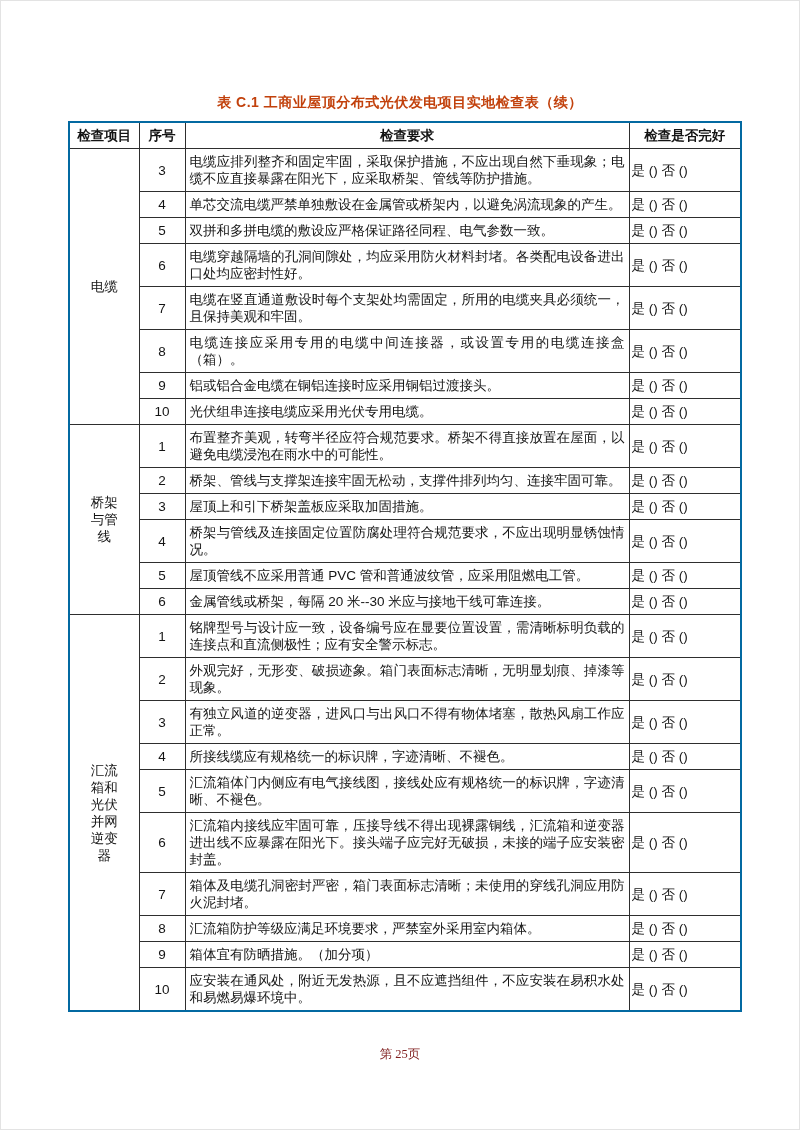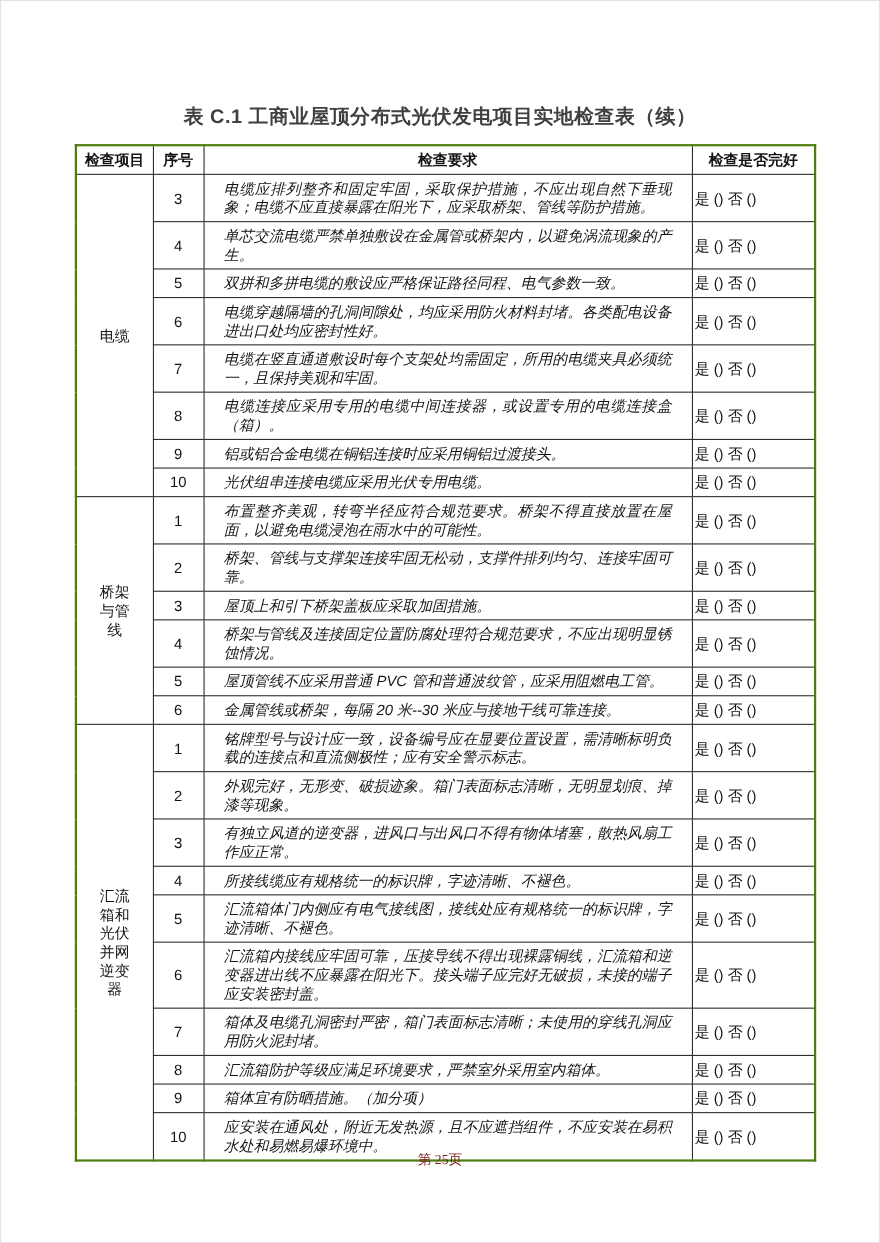--- a/index.html
+++ b/index.html
@@ -17,33 +17,33 @@
     outline: 1px solid #e3e3e3;
     outline-offset: -1px;
     overflow: hidden;
   }
   .doc-title {
     position: absolute;
     top: 94px;
     left: 0;
     width: 100%;
     text-align: center;
-    font-size: 18px;
+    font-size: 14px;
     font-weight: bold;
     letter-spacing: 0.5px;
-    color: #404040;
+    color: #c2410c;
   }
   table.check-table {
     position: absolute;
     left: 68px;
-    top: 131px;
+    top: 121px;
     width: 672px;
     border-collapse: collapse;
     table-layout: fixed;
-    border: 2px solid #4d7c0f;
+    border: 2px solid #0369a1;
   }
   .check-table col.c-item { width: 70px; }
   .check-table col.c-no   { width: 46px; }
   .check-table col.c-req  { width: 444px; }
   .check-table col.c-res  { width: 112px; }
   .check-table th, .check-table td {
     border: 1px solid #2e2e2e;
     font-size: 13.5px;
     line-height: 17px;
     vertical-align: middle;
@@ -59,22 +59,21 @@
     text-align: center;
     padding: 3px 17px;
     font-size: 13.5px;
   }
   .no-cell {
     text-align: center;
     padding: 4px 2px;
   }
   .req-cell {
     text-align: justify;
-    padding: 4px 18px;
-    font-style: italic;
+    padding: 4px 4px;
   }
   .res-cell {
     padding: 4px 2px;
     white-space: nowrap;
   }
   .page-footer {
     position: absolute;
     top: 1046px;
     left: 0;
     width: 100%;

